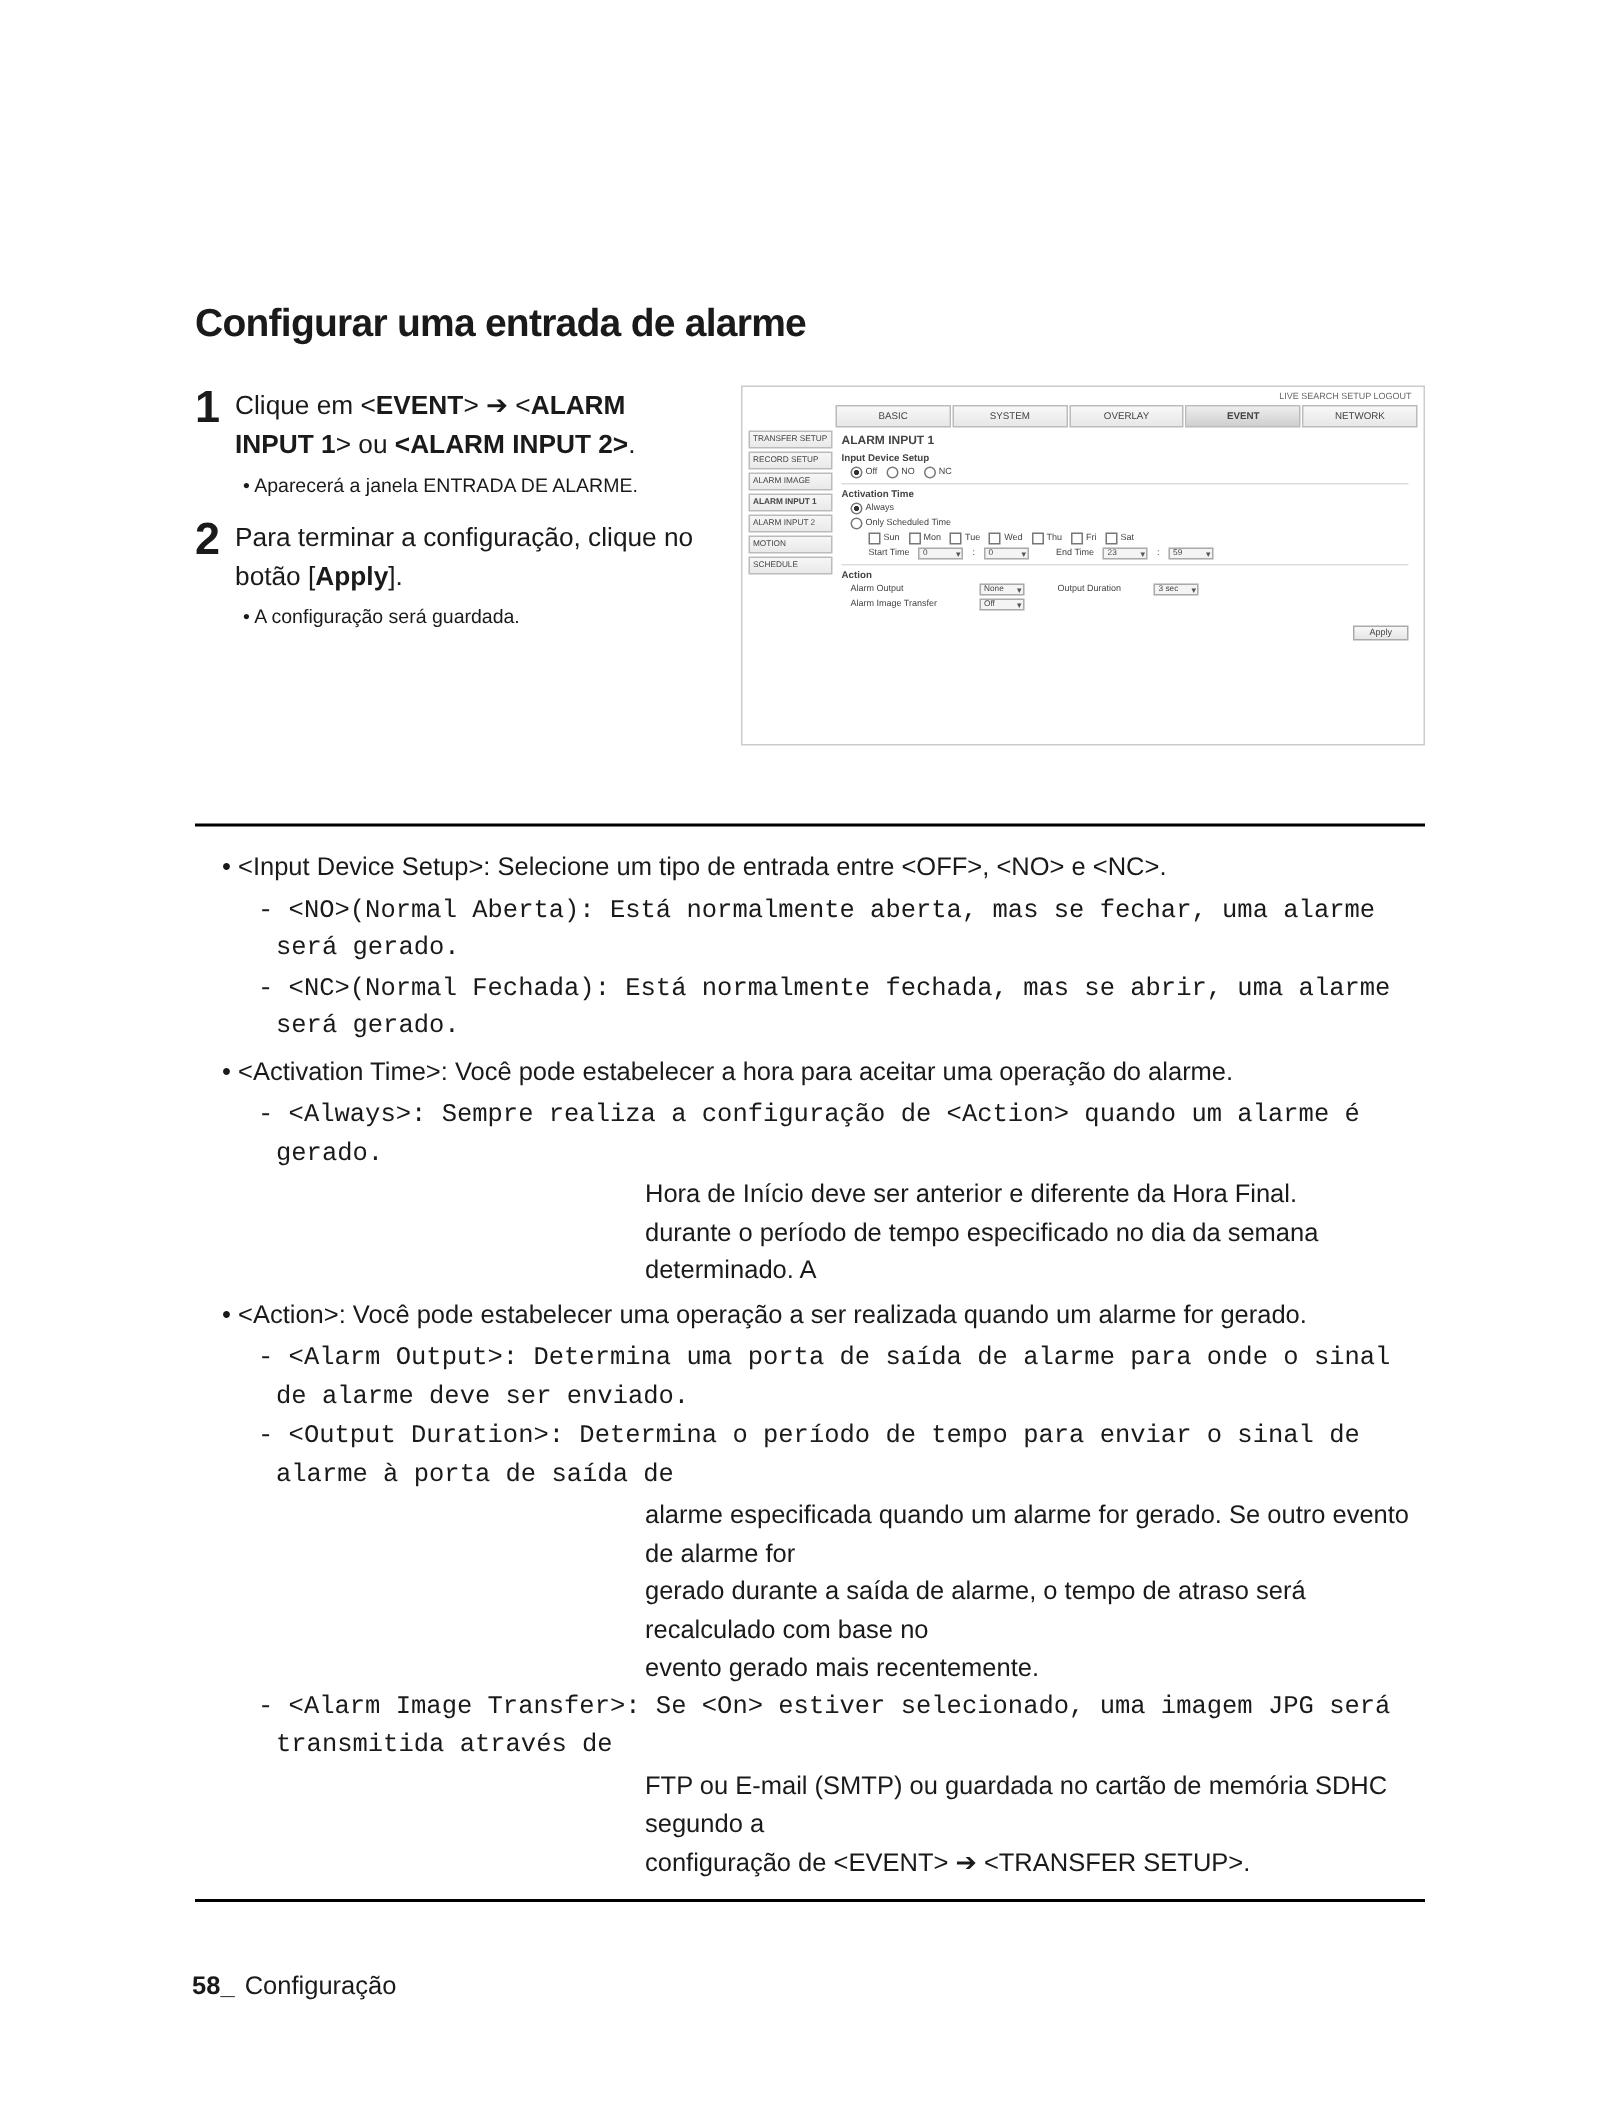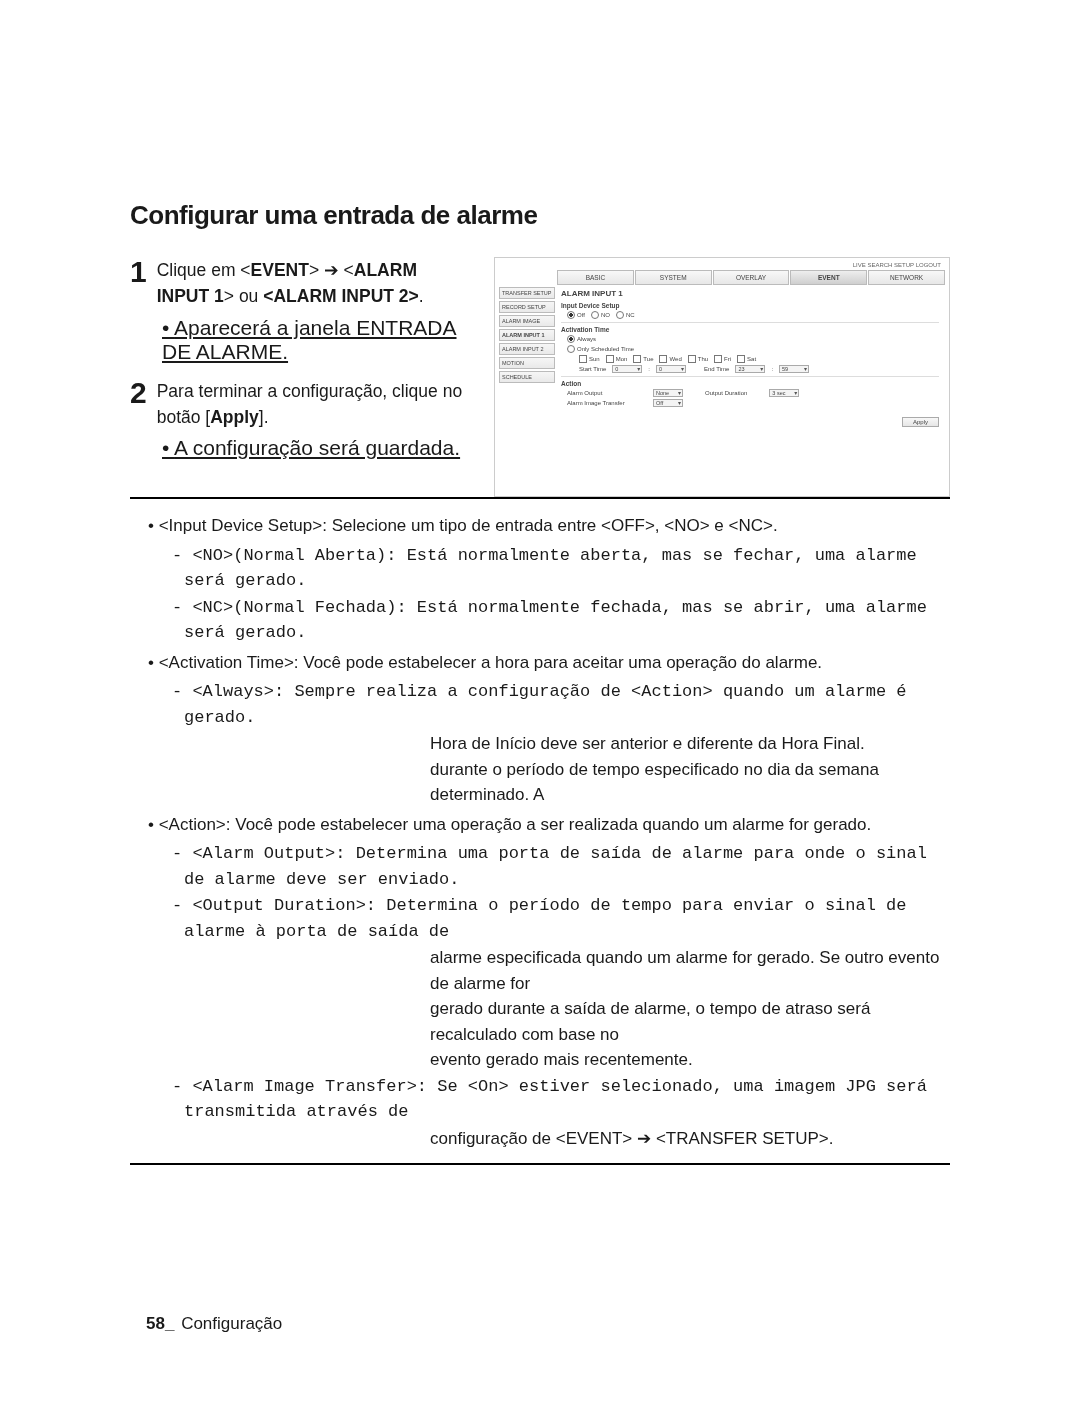--- a/index.html
+++ b/index.html
@@ -41,22 +41,21 @@
     font-weight: bold;
     line-height: 1;
     width: 22px;
   }
   .step-body {
     font-size: 17.5px;
     line-height: 1.5;
   }
   .sub-bullet {
     margin: 4px 0 14px 32px;
-    font-size: 21px;
-    text-decoration: underline;
+    font-size: 13px;
   }
   .sub-bullet::before {
     content: "• ";
   }
   .arrow {
     font-family: inherit;
   }
 
   
   .ui-shot {
@@ -174,36 +173,37 @@
     float:right;
     margin-top:8px;
     border:1px solid #aaa;
     background: linear-gradient(#f8f8f8,#e6e6e6);
     font-size:6px;
     padding:1px 10px;
   }
 
   
   .desc {
+    margin-top: 52px;
     font-size: 17px;
     line-height: 1.5;
     border-top: 2px solid #000;
     border-bottom: 2px solid #000;
     padding: 10px 0 12px;
   }
   .desc ul { margin:0; padding:0; list-style:none; }
   .desc .lv1 { margin: 4px 0 4px 18px; text-indent:-18px; padding-left:18px;}
   .desc .lv1::before { content:"•  "; }
   .desc .lv2 { margin: 1px 0 1px 42px; text-indent:-12px; padding-left:12px;font-family:Liberation Mono, monospace;}
   .desc .lv2::before { content:"- "; }
   .desc .cont { margin-left: 300px; }
 
   .footer {
     position: absolute;
-    left: 146px;
+    left: 128px;
     bottom: 80px;
     font-size: 17px;
   }
   .footer .pg { font-weight: bold; }
   .footer .sep { font-weight: bold; margin: 0 2px 0 0;}
 </style>
 </head>
 <body>
 
 <div class="page">
@@ -342,20 +342,21 @@
       <div class="cont">Hora de Início deve ser anterior e diferente da Hora Final.</div>
       <div class="cont">durante o período de tempo especificado no dia da semana determinado. A</div>
 
       <li class="lv1">&lt;Action&gt;: Você pode estabelecer uma operação a ser realizada quando um alarme for gerado.</li>
       <li class="lv2">&lt;Alarm Output&gt;: Determina uma porta de saída de alarme para onde o sinal de alarme deve ser enviado.</li>
       <li class="lv2">&lt;Output Duration&gt;: Determina o período de tempo para enviar o sinal de alarme à porta de saída de</li>
       <div class="cont">alarme especificada quando um alarme for gerado. Se outro evento de alarme for</div>
       <div class="cont">gerado durante a saída de alarme, o tempo de atraso será recalculado com base no</div>
       <div class="cont">evento gerado mais recentemente.</div>
       <li class="lv2">&lt;Alarm Image Transfer&gt;: Se &lt;On&gt; estiver selecionado, uma imagem JPG será transmitida através de</li>
+      <div class="cont">FTP ou E-mail (SMTP) ou guardada no cartão de memória SDHC segundo a</div>
       <div class="cont">configuração de &lt;EVENT&gt;  ➔  &lt;TRANSFER SETUP&gt;.</div>
     </ul>
   </div>
 
   <div class="footer">
     <span class="pg">58</span><span class="sep">_</span> <span>Configuração</span>
   </div>
 
 </div>
 

